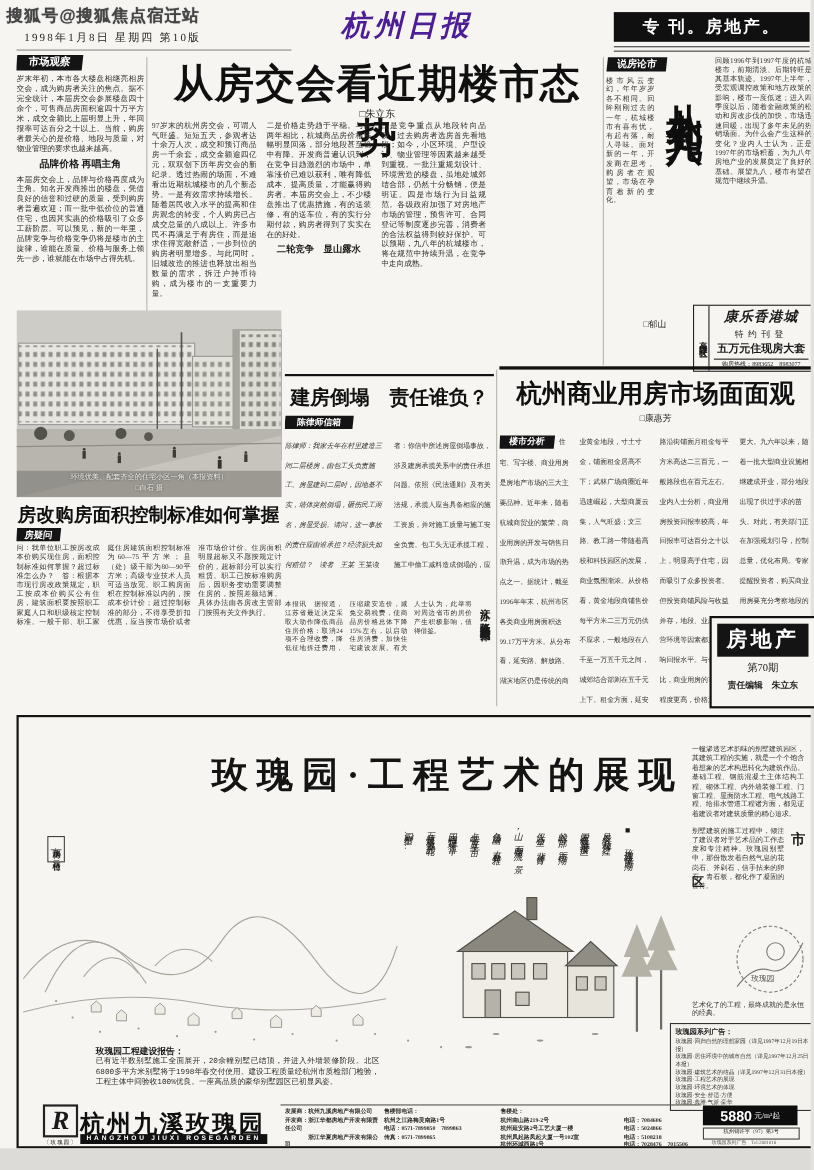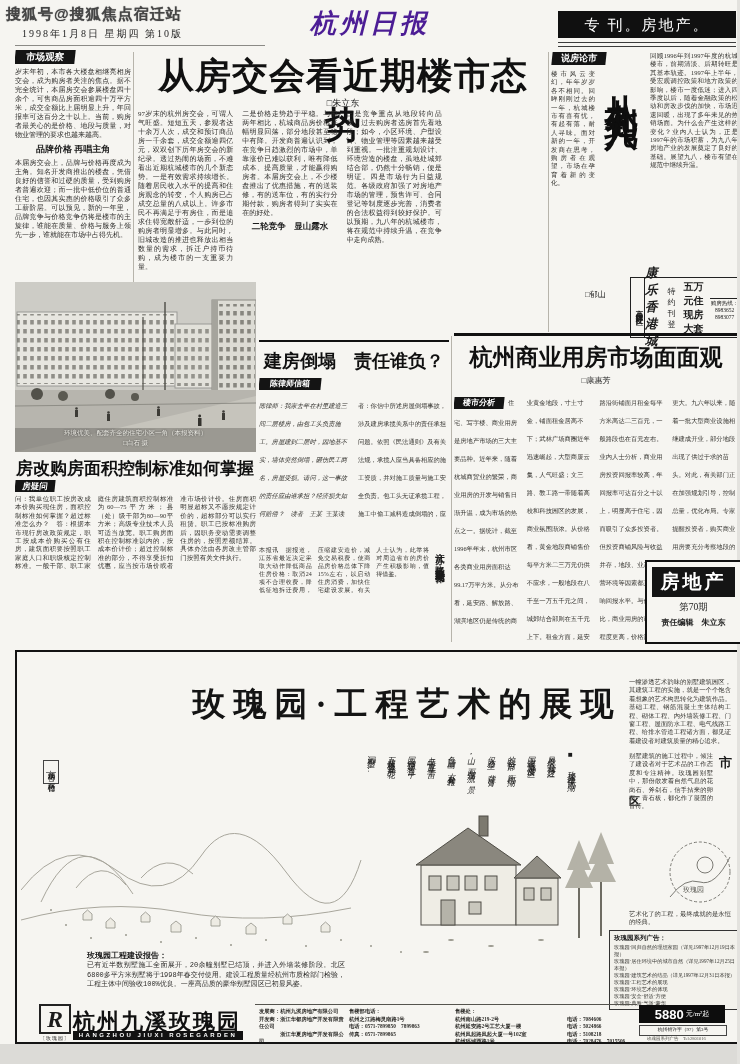--- a/index.html
+++ b/index.html
@@ -19,21 +19,21 @@
   p{margin:0 0 3px 0;}
 </style>
 </head>
 <body>
 
 <div class="page">
 
   <div class="abs sans" style="left:6px;top:5px;font-size:15px;font-weight:900;color:#454545;letter-spacing:1px;text-shadow:0 0 1px #6a6a6a;">搜狐号@搜狐焦点宿迁站</div>
   <div class="abs" style="left:22px;top:27px;font-size:10px;letter-spacing:2px;color:#242424;">1998年1月8日 星期四 第10版</div>
   <div class="abs" style="left:300px;top:6px;width:140px;text-align:center;font-size:26px;font-weight:bold;font-style:italic;letter-spacing:4px;color:#4c1d95;">杭州日报</div>
-  <div class="abs sans" style="left:558px;top:11px;width:178px;height:27px;background:#101010;color:#fff;font-weight:normal;font-size:15px;letter-spacing:2px;line-height:27px;text-align:center;">专 刊。房地产。</div>
+  <div class="abs sans" style="left:558px;top:11px;width:178px;height:27px;background:#101010;color:#fff;font-weight:bold;font-size:15px;letter-spacing:2px;line-height:27px;text-align:center;">专 刊。房地产。</div>
   <div class="abs" style="left:558px;top:42px;width:178px;height:3px;border-top:1px solid #3c3c3c;border-bottom:1px solid #3c3c3c;"></div>
   <div class="abs rule-h" style="left:15px;top:45px;width:250px;border-color:#8b8a86;"></div>
 
   <div class="abs" style="left:15px;top:50px;width:116px;height:230px;overflow:hidden;">
     <div class="label-box" style="width:60px;height:14px;font-size:9.5px;line-height:14px;margin-bottom:4px;">市场观察</div>
     <div class="body-txt">岁末年初，本市各大楼盘相继亮相房交会，成为购房者关注的焦点。据不完全统计，本届房交会参展楼盘四十余个，可售商品房面积逾四十万平方米，成交金额比上届明显上升，年回报率可达百分之十以上。当前，购房者最关心的是价格、地段与质量，对物业管理的要求也越来越高。</div>
     <div class="center" style="font-size:9px;font-weight:bold;margin:3px 0;">品牌价格 再唱主角</div>
     <div class="body-txt">本届房交会上，品牌与价格再度成为主角。知名开发商推出的楼盘，凭借良好的信誉和过硬的质量，受到购房者普遍欢迎；而一批中低价位的普通住宅，也因其实惠的价格吸引了众多工薪阶层。可以预见，新的一年里，品牌竞争与价格竞争仍将是楼市的主旋律，谁能在质量、价格与服务上领先一步，谁就能在市场中占得先机。</div>
   </div>
   <div class="abs rule-v" style="left:133px;top:52px;height:276px;"></div>
@@ -49,21 +49,21 @@
   <div class="abs rule-v" style="left:548px;top:52px;height:280px;"></div>
 
   <div class="abs label-box" style="left:552px;top:52px;width:54px;height:13px;font-size:9px;line-height:13px;">说房论市</div>
   <div class="abs body-sm" style="left:551px;top:70px;width:44px;height:215px;font-size:6.5px;">楼市风云变幻，年年岁岁各不相同。回眸刚刚过去的一年，杭城楼市有喜有忧，有起有落，耐人寻味。面对新的一年，开发商在思考，购房者在观望，市场在孕育着新的变化。</div>
   <div class="abs vert" style="left:598px;top:68px;height:225px;font-size:33px;font-weight:900;letter-spacing:5px;color:#0e0e0e;">从九七到九八</div>
   <div class="abs body-sm" style="left:650px;top:52px;width:88px;height:222px;font-size:6.5px;">回顾1996年到1997年度的杭城楼市，前期清淡、后期转旺是其基本轨迹。1997年上半年，受宏观调控政策和地方政策的影响，楼市一度低迷；进入四季度以后，随着金融政策的松动和房改步伐的加快，市场迅速回暖，出现了多年未见的热销场面。为什么会产生这样的变化？业内人士认为，正是1997年的市场积蓄，为九八年房地产业的发展奠定了良好的基础。展望九八，楼市有望在规范中继续升温。</div>
   <div class="abs" style="left:585px;top:289px;font-size:8px;">□郁山</div>
 
   <div class="abs" style="left:630px;top:277px;width:108px;height:59px;border:1px solid #222;display:flex;background:#f6f5f1;">
     <div class="vert" style="width:13px;border-right:1px solid #222;font-size:7.5px;font-weight:bold;letter-spacing:2px;text-align:center;padding-top:2px;">高保障社区</div>
-    <div style="flex:1;display:flex;flex-direction:row;align-items:center;justify-content:center;">
+    <div style="flex:1;display:flex;flex-direction:column;align-items:center;justify-content:center;">
       <div style="font-size:12.5px;font-weight:bold;font-style:italic;letter-spacing:1px;">康乐香港城</div>
       <div style="font-size:8px;letter-spacing:4px;margin-top:1px;">特约刊登</div>
       <div style="font-size:10px;font-weight:bold;margin-top:1px;">五万元住现房大套</div>
       <div style="font-size:5.5px;border-top:1px solid #222;margin-top:2px;padding-top:1px;width:92%;text-align:center;">购房热线：8983652　8983077</div>
     </div>
   </div>
 
   <div class="abs" style="left:15px;top:282px;width:241px;height:170px;">
     <svg width="241" height="170" viewBox="0 0 241 170">
       <rect x="0" y="0" width="241" height="110" fill="#cdccc6"></rect>

